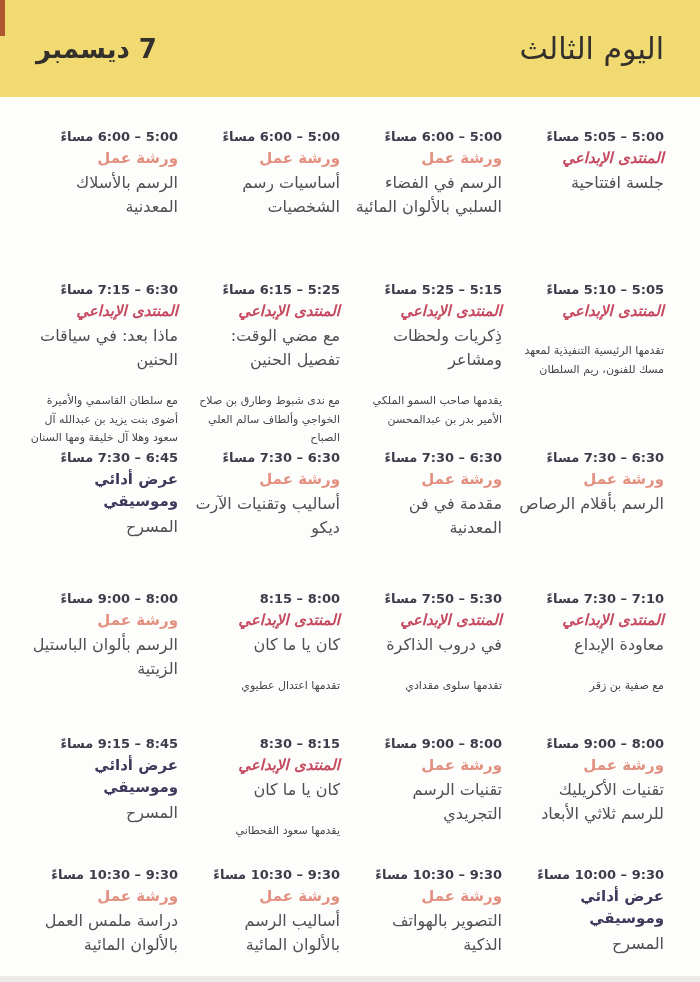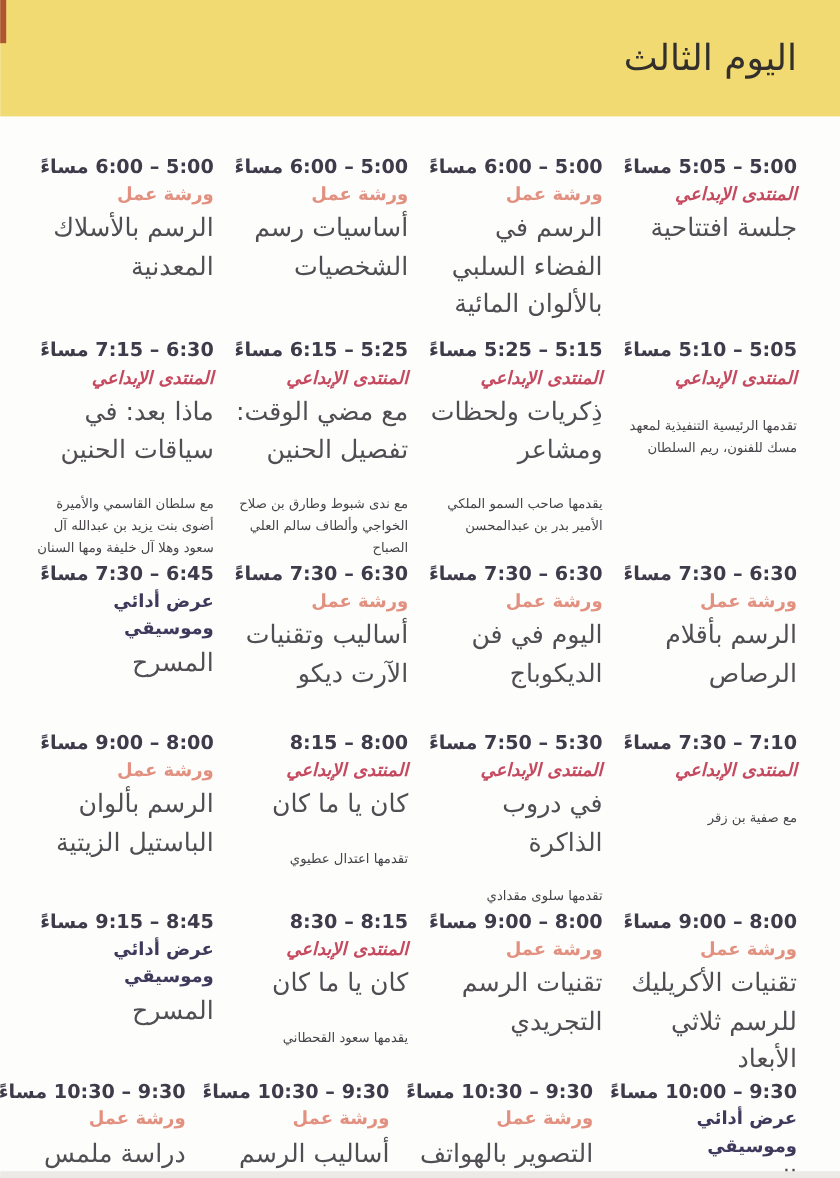--- a/index.html
+++ b/index.html
@@ -49,37 +49,37 @@
     align-items:start;
   }
   .row:nth-child(1){ min-height:153px; }
   .row:nth-child(2){ min-height:168px; }
   .row:nth-child(3){ min-height:141px; }
   .row:nth-child(4){ min-height:145px; }
   .row:nth-child(5){ min-height:131px; }
   .row:nth-child(6){ min-height:110px; }
   .cell { text-align:right; }
   .cell .time {
-    font-size:16px;
+    font-size:13px;
     font-weight:bold;
     color:#3f3b4a;
     line-height:1.35;
     white-space:nowrap;
   }
   .cell .cat {
     font-size:15px;
     font-weight:bold;
     line-height:1.5;
     margin-top:1px;
   }
   .cell .cat.cat-forum { color:#c5495f;font-style:italic; }
   .cell .cat.cat-workshop { color:#e2907f; }
   .cell .cat.cat-performance { color:#3f3a5c; }
   .cell .title {
-    font-size:21px;
+    font-size:16px;
     color:#514e53;
     line-height:1.5;
     margin-top:2px;
   }
   .cell .sub {
     font-size:11px;
     color:#474449;
     line-height:1.7;
     margin-top:20px;
   }
@@ -91,20 +91,21 @@
     background:#eceae6;
   }
 </style>
 </head>
 <body>
 
 <div class="page">
   <header class="band">
     <span class="scan-mark"></span>
     <div class="day">اليوم الثالث</div>
+    <div class="date">7 ديسمبر</div>
   </header>
 
   <main class="grid" id="grid">
       <div class="row">
   <article class="cell">
     <div class="time">5:00 – 5:05 مساءً</div>
     <div class="cat cat-forum">المنتدى الإبداعي</div>
     <div class="title">جلسة افتتاحية</div>
 
   </article>
@@ -162,21 +163,21 @@
   <article class="cell">
     <div class="time">6:30 – 7:30 مساءً</div>
     <div class="cat cat-workshop">ورشة عمل</div>
     <div class="title">الرسم بأقلام الرصاص</div>
 
   </article>
 
   <article class="cell">
     <div class="time">6:30 – 7:30 مساءً</div>
     <div class="cat cat-workshop">ورشة عمل</div>
-    <div class="title">اليوم في فن الديكوباج</div>
+    <div class="title">مقدمة في فن المعدنية</div>
 
   </article>
 
   <article class="cell">
     <div class="time">6:30 – 7:30 مساءً</div>
     <div class="cat cat-workshop">ورشة عمل</div>
     <div class="title">أساليب وتقنيات الآرت ديكو</div>
 
   </article>
 
@@ -184,20 +185,21 @@
     <div class="time">6:45 – 7:30 مساءً</div>
     <div class="cat cat-performance">عرض أدائي وموسيقي</div>
     <div class="title">المسرح</div>
 
   </article>
 </div>
       <div class="row">
   <article class="cell">
     <div class="time">7:10 – 7:30 مساءً</div>
     <div class="cat cat-forum">المنتدى الإبداعي</div>
+    <div class="title">معاودة الإبداع</div>
     <div class="sub">مع صفية بن زقر</div>
   </article>
 
   <article class="cell">
     <div class="time">5:30 – 7:50 مساءً</div>
     <div class="cat cat-forum">المنتدى الإبداعي</div>
     <div class="title">في دروب الذاكرة</div>
     <div class="sub">تقدمها سلوى مقدادي</div>
   </article>
 

